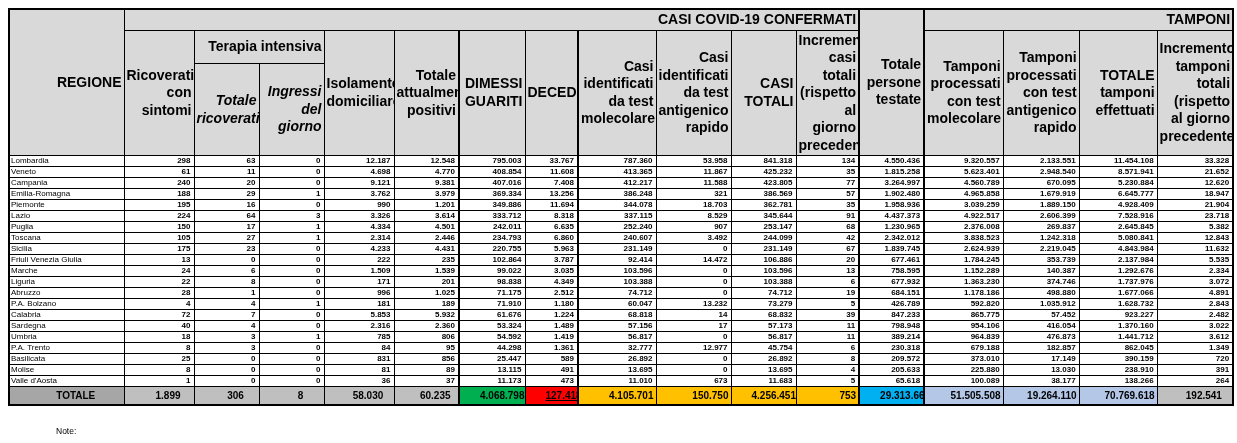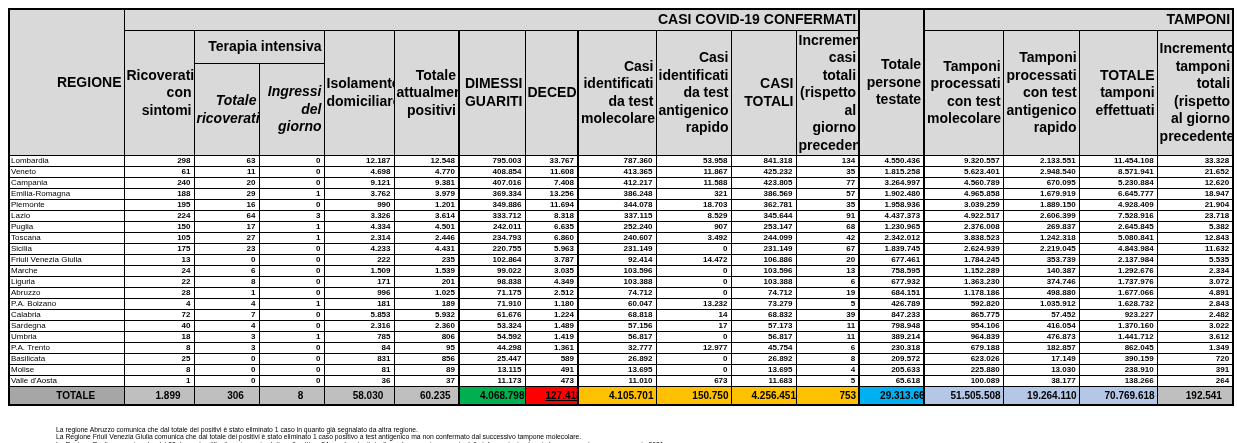--- a/index.html
+++ b/index.html
@@ -471,21 +471,21 @@
           <td class="num">0</td>
           <td class="num">831</td>
           <td class="num">856</td>
           <td class="num sep">25.447</td>
           <td class="num">589</td>
           <td class="num sep">26.892</td>
           <td class="num">0</td>
           <td class="num">26.892</td>
           <td class="num">8</td>
           <td class="num sep">209.572</td>
-          <td class="num sep">623.026</td>
+          <td class="num sep">373.010</td>
           <td class="num">17.149</td>
           <td class="num">390.159</td>
           <td class="num">720</td>
         </tr>
         <tr>
           <td class="region">Molise</td>
           <td class="num">8</td>
           <td class="num">0</td>
           <td class="num">0</td>
           <td class="num">81</td>
@@ -539,17 +539,18 @@
         <td class="t-cyan sep">29.313.666</td>
         <td class="t-blue sep">51.505.508</td>
         <td class="t-blue">19.264.110</td>
         <td class="t-blue">70.769.618</td>
         <td class="t-gray">192.541</td>
       </tr>
     </tfoot>
   </table>
 
   <div class="notes">
+    <div class="notes-title">Note:</div>
     <div class="note-line">La regione Abruzzo comunica che dal totale dei positivi è stato eliminato 1 caso in quanto già segnalato da altra regione.</div>
     <div class="note-line">La Regione Friuli Venezia Giulia comunica che dal totale dei positivi è stato eliminato 1 caso positivo a test antigenico ma non confermato dal successivo tampone molecolare.</div>
     <div class="note-line">La Regione Puglia comunica che dei 22 decessi notificati oggi, uno è relativo alle ultime 24 ore. I restanti risultano da un aggiornamento delle informazioni nel periodo compreso tra marzo e maggio 2021.</div>
   </div>
 </div>
 
 </body></html>

